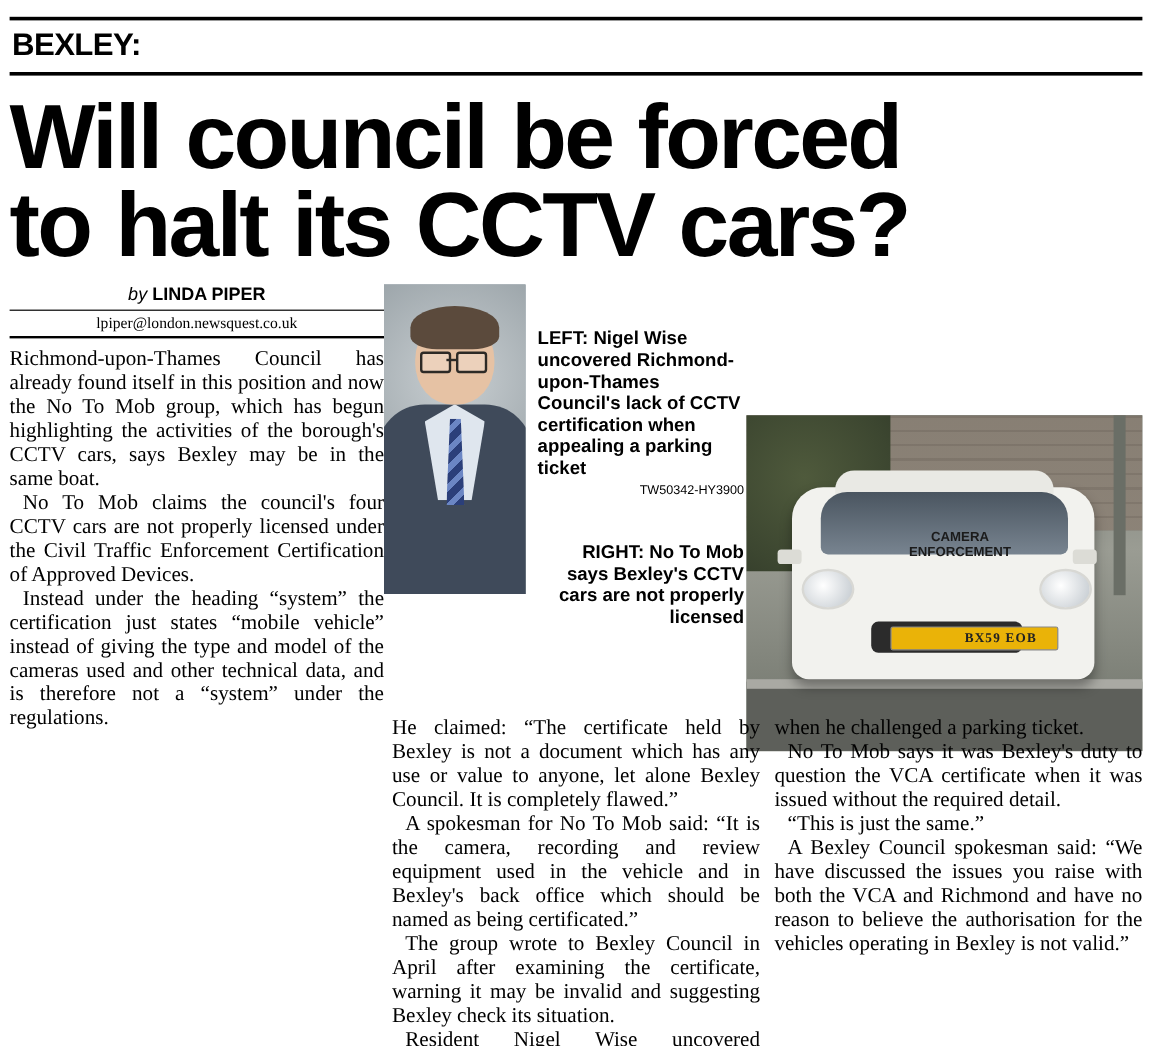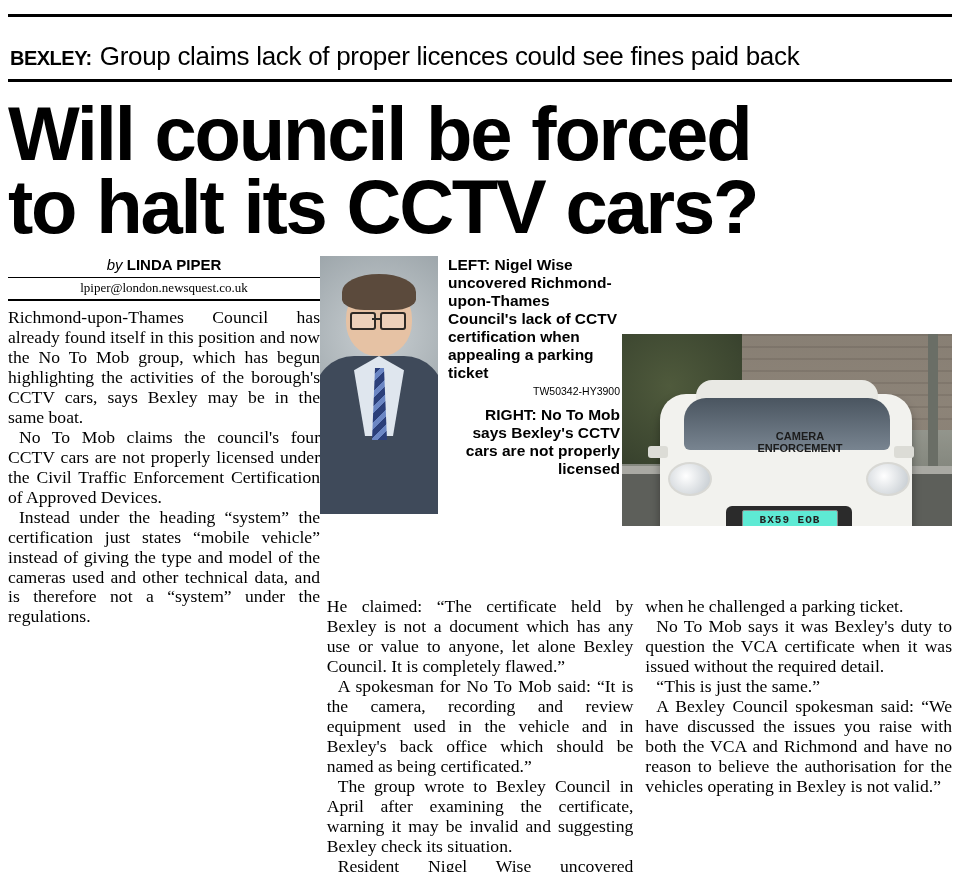--- a/index.html
+++ b/index.html
@@ -29,23 +29,22 @@
     border-bottom: 3px solid #000;
     margin: 14px 0 0 0;
     padding: 5px 2px 7px 2px;
     display: flex;
     align-items: baseline;
     gap: 8px;
   }
   .kicker-place {
     font-family: "Liberation Sans", sans-serif;
     font-weight: bold;
-    font-size: 20px;
+    font-size: 26px;
     letter-spacing: -0.5px;
-    margin-top: 25px;
   }
   .kicker-text {
     font-family: "Liberation Sans", sans-serif;
     font-size: 26px;
     letter-spacing: -0.3px;
   }
 
   
   .headline {
     font-family: "Liberation Sans", sans-serif;
@@ -173,39 +172,40 @@
 
   .caption-col {
     width: 172px;
     flex: none;
   }
   .cap-left, .cap-right {
     font-family: "Liberation Sans", sans-serif;
     font-weight: bold;
     font-size: 15.5px;
     line-height: 1.16;
+    margin-top: 37px;
   }
   .cap-ref {
     font-family: "Liberation Sans", sans-serif;
     font-size: 10.5px;
     margin-top: 3px;
     margin-bottom: 9px;
     text-align: right;
   }
   .cap-right {
     text-align: right;
   }
 
   
   .carphoto {
     position: absolute;
     right: 8px;
-    top: 320px;
+    top: 332px;
     width: 330px;
-    height: 192px;
+    height: 280px;
     overflow: hidden;
     background: #8b8f86;
   }
   .carphoto .sky { position:absolute; inset:0; background: linear-gradient(180deg,#7b7f78 0%, #9a9c93 40%, #6e7269 100%); }
   .carphoto .wall {
     position: absolute; left:0; top:0; width: 100%; height: 96px;
     background: repeating-linear-gradient(0deg,#8a7f73 0 10px,#7d7267 10px 12px);
     opacity: .85;
   }
   .carphoto .foliage {
@@ -245,23 +245,23 @@
     border: 2px solid #d8d8d4;
   }
   .carphoto .hl-l { left: 46px; }
   .carphoto .hl-r { left: 244px; }
   .carphoto .grille {
     position: absolute; left: 104px; top: 172px; width: 126px; height: 26px;
     background: #2b2b2b; border-radius: 6px;
   }
   .carphoto .plate {
     position: absolute; left: 120px; top: 176px; width: 94px; height: 18px;
-    background: #5eead4; border: 1px solid #888; border-radius: 2px;
-    font-family: Liberation Mono, monospace; font-size: 11px; font-weight: bold;
-    color: #222; text-align: center; line-height: 18px; letter-spacing: 1px;
+    background: #eab308; border: 1px solid #888; border-radius: 2px;
+    font-family: Liberation Serif, serif; font-size: 11px; font-weight: bold;
+    color: #222; text-align: center; line-height: 18px; letter-spacing: 1px; padding-left: 44px;
   }
   .carphoto .camtext {
     position: absolute; left: 118px; top: 96px;
     width: 120px;
     font-family: "Liberation Sans", sans-serif;
     font-size: 11px; font-weight: bold; color: #1b1b1b;
     text-align: center; line-height: 1.1;
   }
   .carphoto .mirror-l, .carphoto .mirror-r {
     position: absolute; top: 112px; width: 20px; height: 12px; background: #dcdcd6; border-radius: 3px;
@@ -288,21 +288,20 @@
     margin-top: 0;
   }
 </style>
 </head>
 <body>
 
 <div class="page">
 
   <div class="kicker-wrap">
     <span class="kicker-place">BEXLEY:</span>
-    <span class="kicker-text">Group claims lack of proper licences could see fines paid back</span>
   </div>
 
   <h1 class="headline">
     <span class="l1">Will council be forced</span>
     <span class="l2">to halt its CCTV cars?</span>
   </h1>
 
   <div class="body-area">
 
     <div class="col c1">

